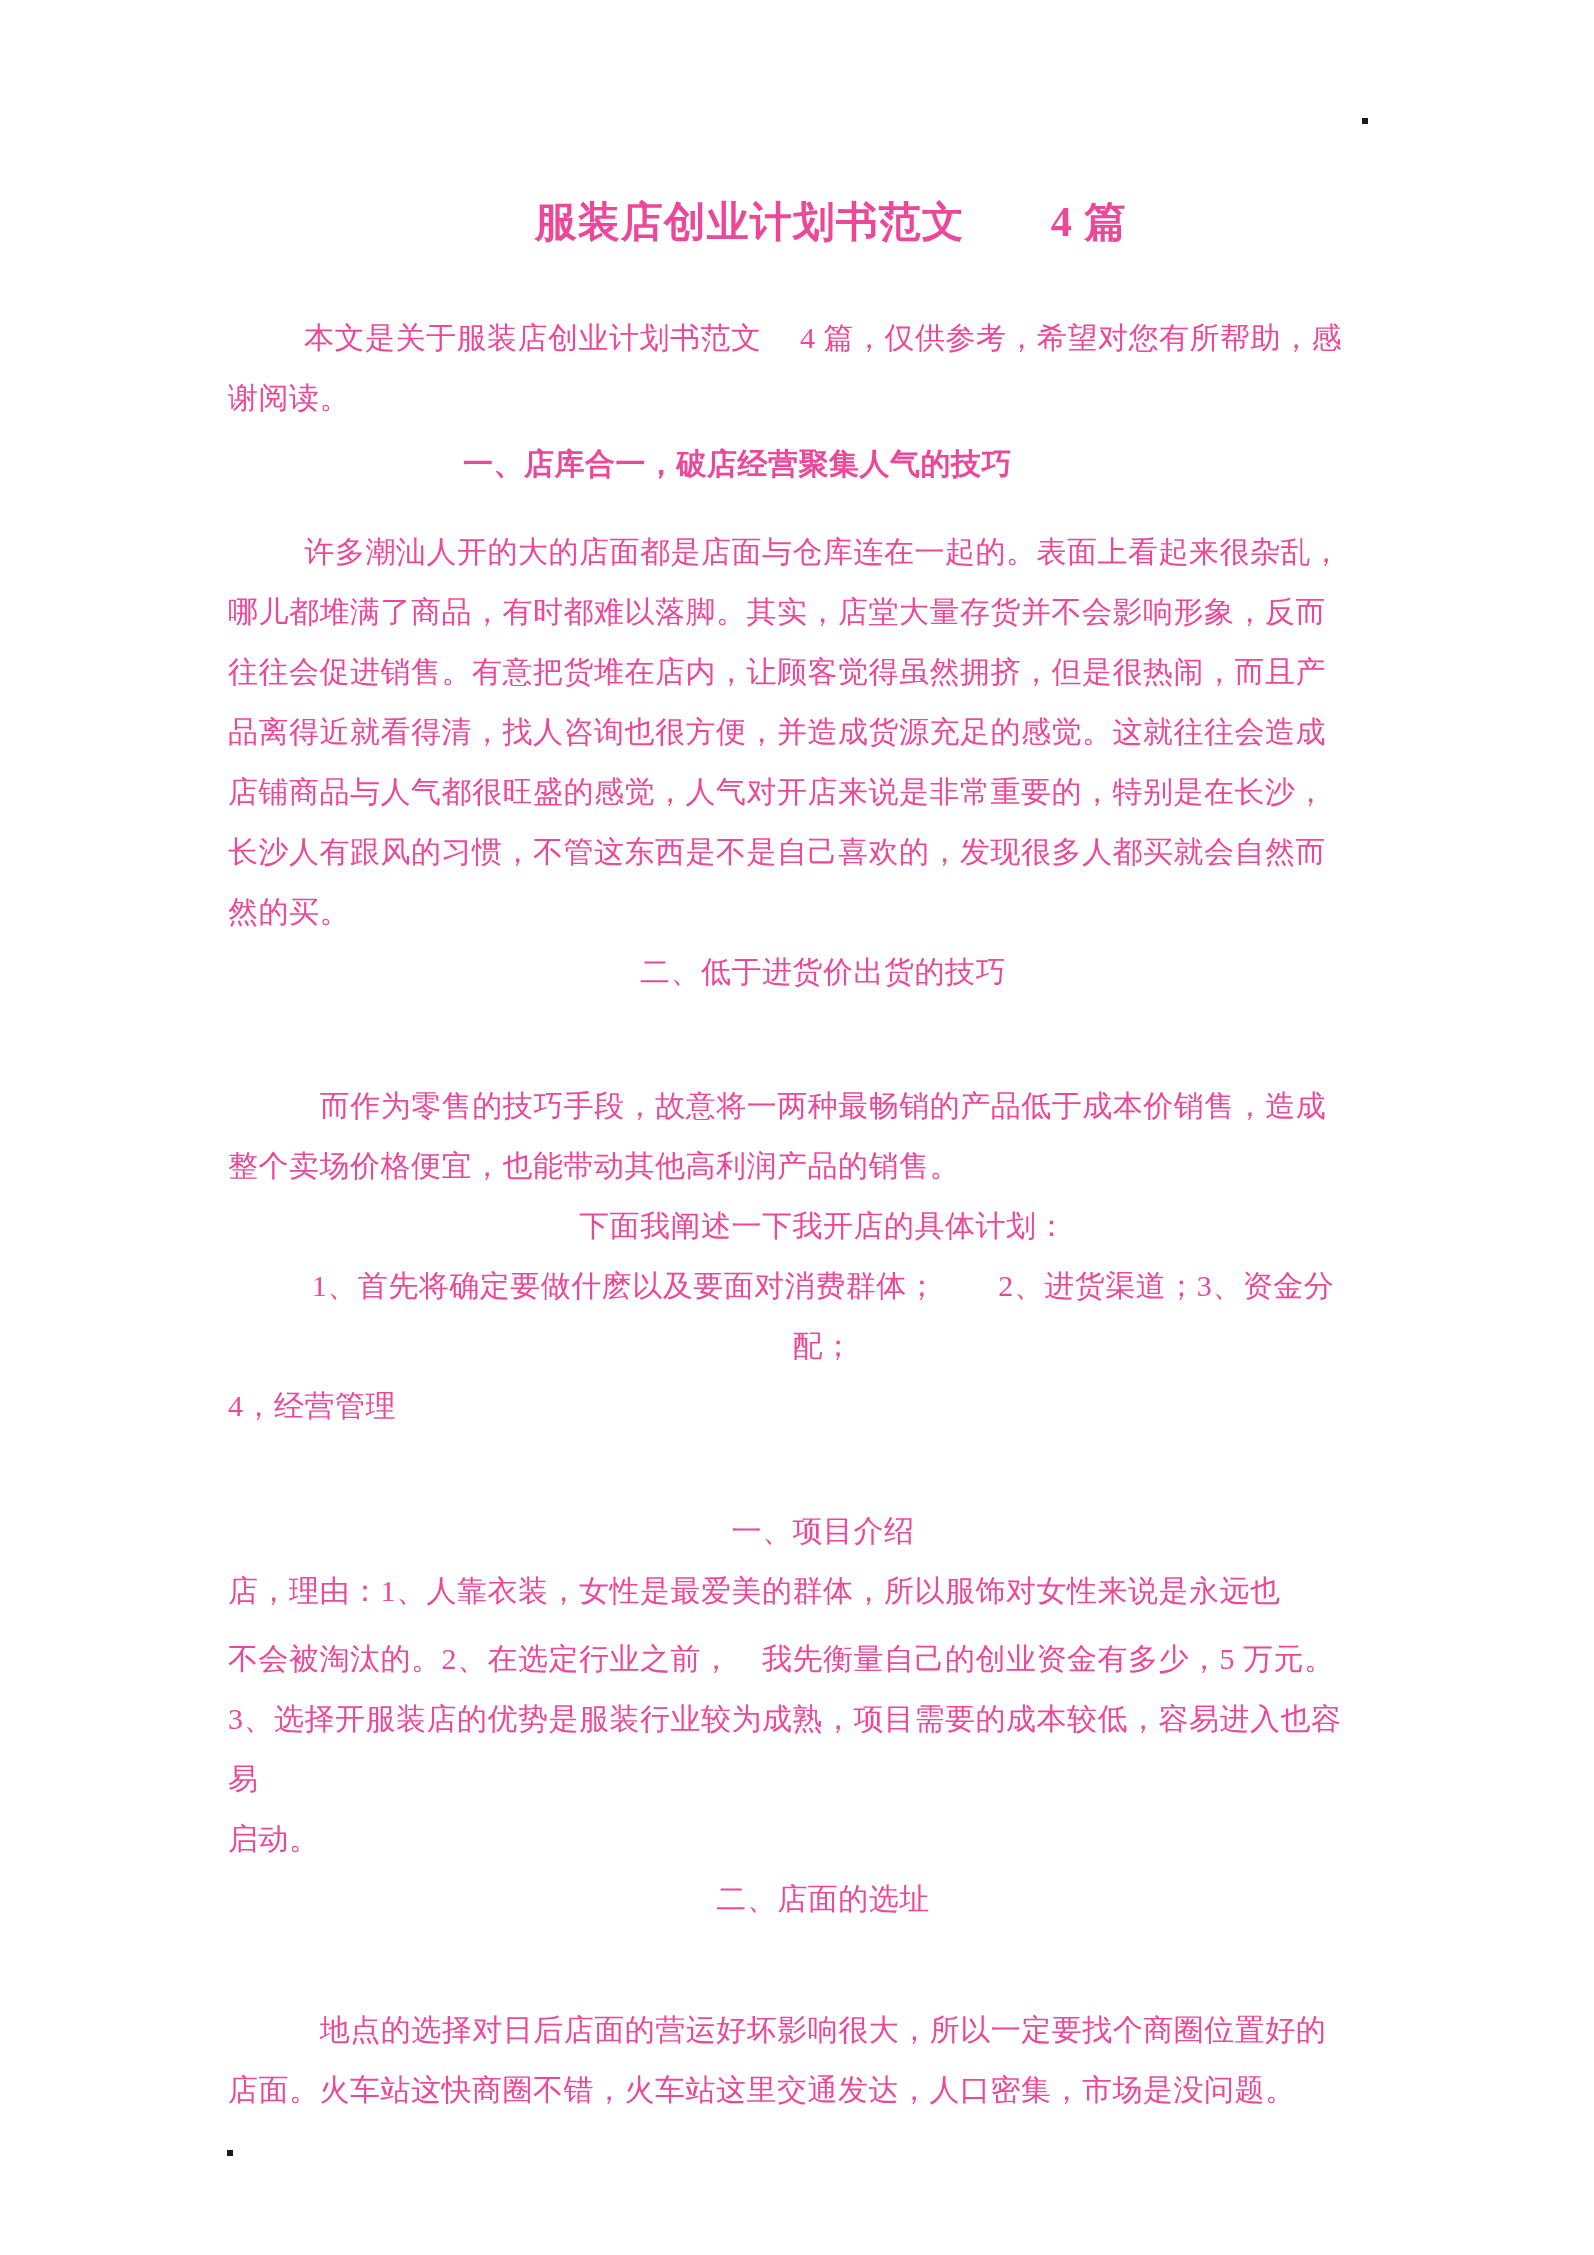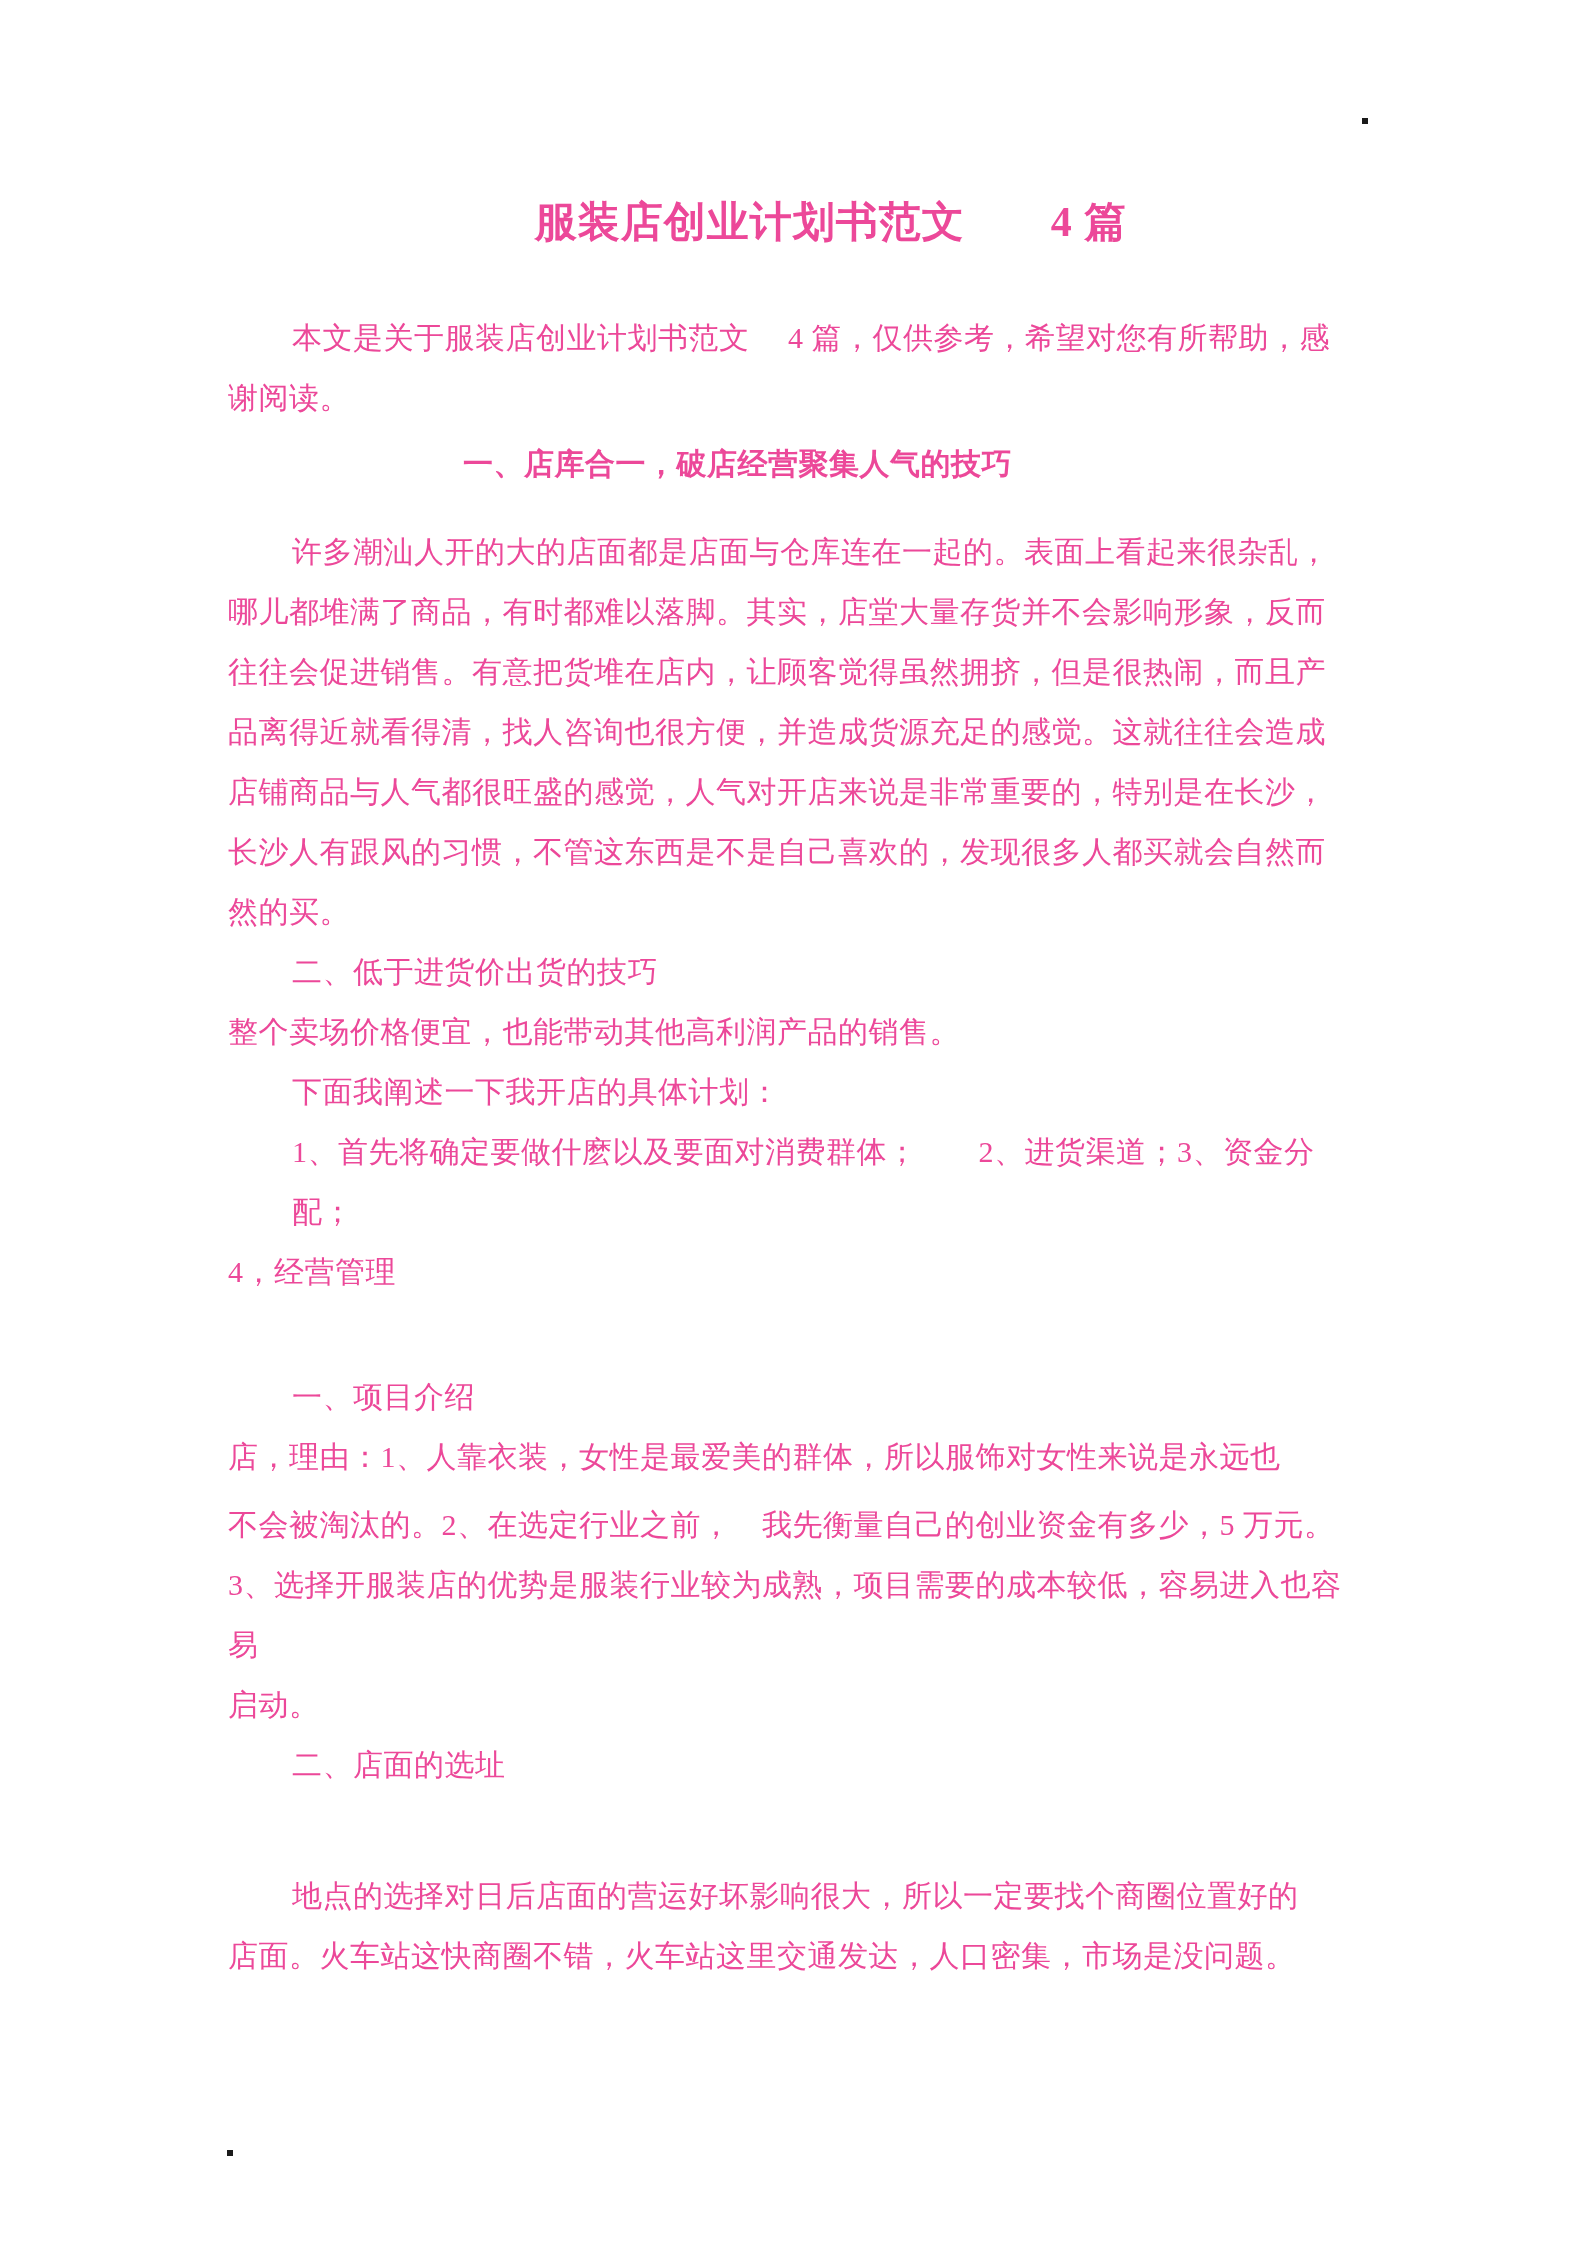--- a/index.html
+++ b/index.html
@@ -24,21 +24,21 @@
     letter-spacing:0.5px;
   }
   .title{
     font-size:42px;
     line-height:60px;
     font-weight:bold;
     text-align:center;
     margin-left:80px;
     letter-spacing:1px;
   }
-  .indent{padding-left:64px;}
+  .indent{padding-left:64px;text-align:center;}
   .h1{margin-left:235px;font-weight:bold;}
   .m56{margin-top:56px}
   .m6{margin-top:6px}
   .m28{margin-top:28px}
   .m74{margin-top:74px}
   .m65{margin-top:65px}
   .m14{margin-top:14px}
   .m8{margin-top:8px}
   .m71{margin-top:71px}
   .dot{
@@ -66,20 +66,21 @@
     <div class="line indent m28">许多潮汕人开的大的店面都是店面与仓库连在一起的。表面上看起来很杂乱，</div>
     <div class="line">哪儿都堆满了商品，有时都难以落脚。其实，店堂大量存货并不会影响形象，反而</div>
     <div class="line">往往会促进销售。有意把货堆在店内，让顾客觉得虽然拥挤，但是很热闹，而且产</div>
     <div class="line">品离得近就看得清，找人咨询也很方便，并造成货源充足的感觉。这就往往会造成</div>
     <div class="line">店铺商品与人气都很旺盛的感觉，人气对开店来说是非常重要的，特别是在长沙，</div>
     <div class="line">长沙人有跟风的习惯，不管这东西是不是自己喜欢的，发现很多人都买就会自然而</div>
     <div class="line">然的买。</div>
 
     <div class="line indent">二、低于进货价出货的技巧</div>
 
+    <div class="line indent m74">而作为零售的技巧手段，故意将一两种最畅销的产品低于成本价销售，造成</div>
     <div class="line">整个卖场价格便宜，也能带动其他高利润产品的销售。</div>
 
     <div class="line indent">下面我阐述一下我开店的具体计划：</div>
 
     <div class="line indent">1、首先将确定要做什麽以及要面对消费群体；　　2、进货渠道；3、资金分配；</div>
     <div class="line">4，经营管理</div>
 
     <div class="line indent m65">一、项目介绍</div>
 
     <div class="line">店，理由：1、人靠衣装，女性是最爱美的群体，所以服饰对女性来说是永远也</div>

